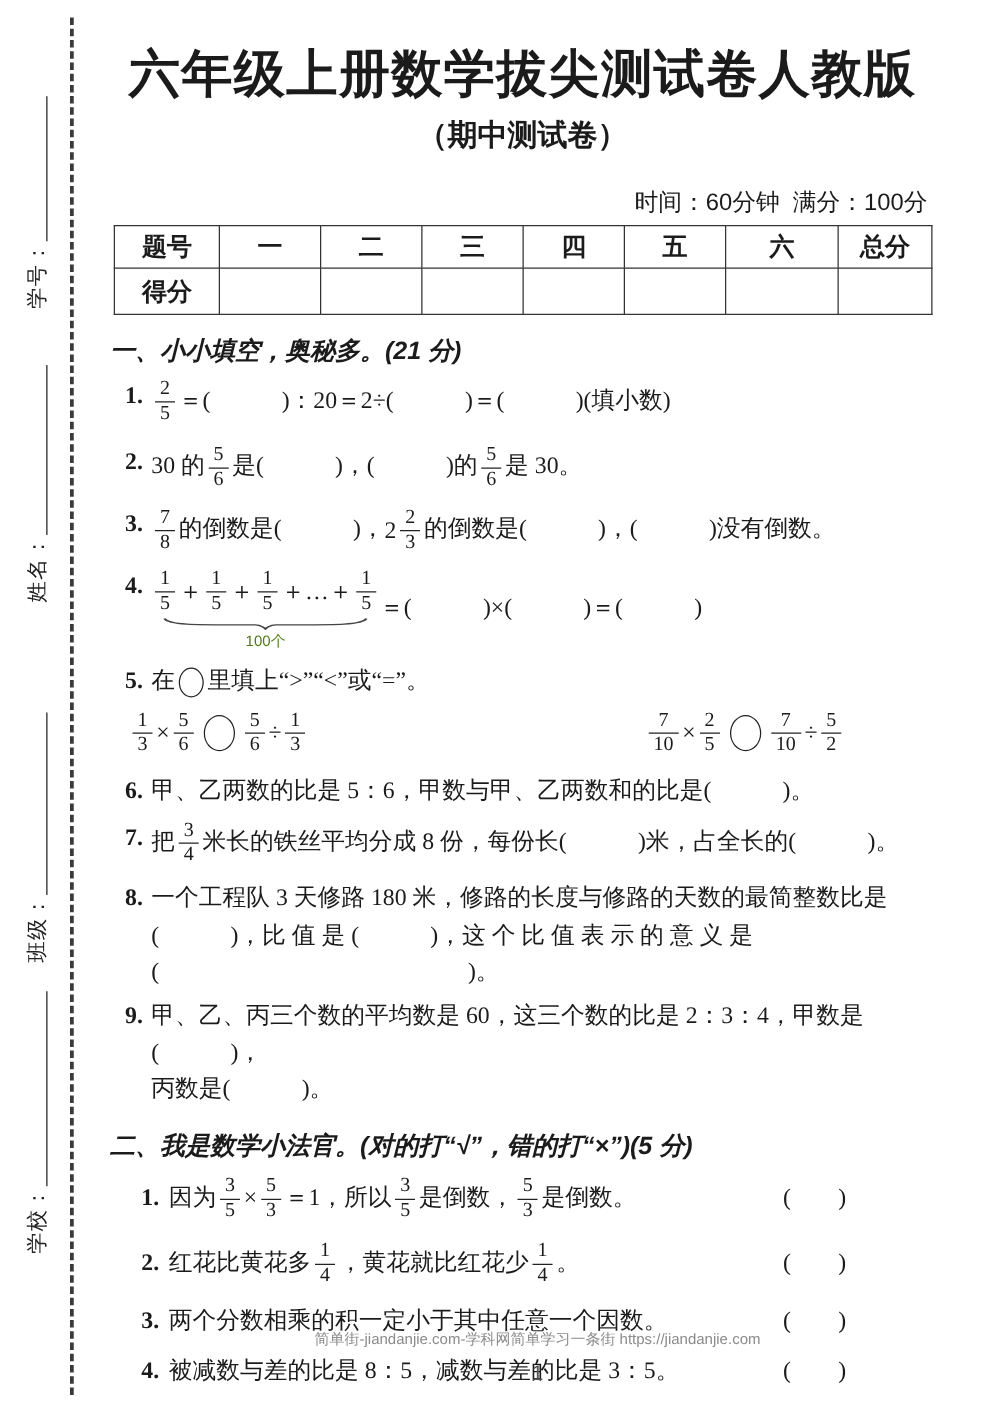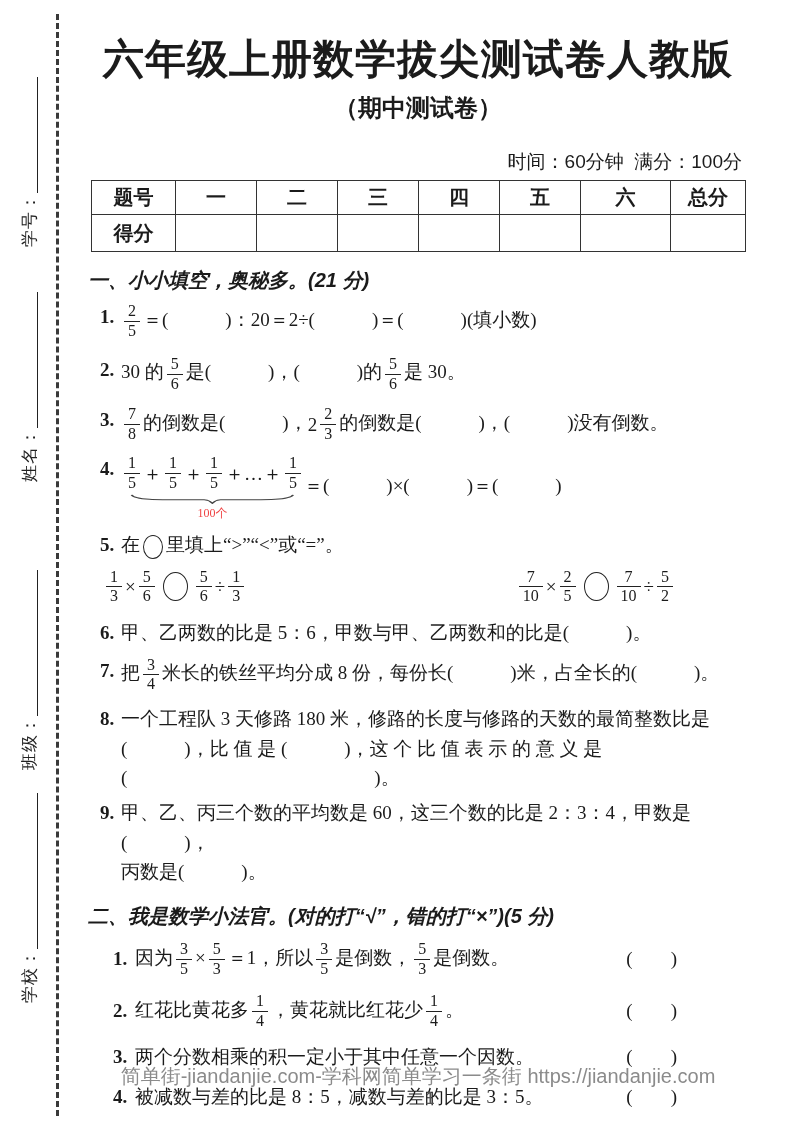--- a/index.html
+++ b/index.html
@@ -48,34 +48,34 @@
   .mixed{display:inline-flex;align-items:center;vertical-align:middle;}
   .mixed .whole{font-size:19px;margin-right:0px;}
 
   .circ{display:inline-block;width:23px;height:27px;border:1.6px solid #222;
         border-radius:50%;vertical-align:middle;margin:0 5px;}
   .circ.sm{width:18px;height:22px;margin:0 3px;}
 
   .ub{display:inline-flex;flex-direction:column;align-items:center;vertical-align:middle;}
   .ub-row{display:inline-flex;align-items:center;}
   .ub svg{width:90%;height:10px;margin-top:1px;display:block;}
-  .ub-label{font-size:12px;color:#ef4444;margin-top:0px;font-family:Liberation Serif, serif;}
+  .ub-label{font-size:12px;color:#4d7c0f;margin-top:0px;font-family:Liberation Sans, sans-serif;}
 
   .cmp-row{display:flex;align-items:center;margin-top:8px;padding-left:15px;font-size:19px;}
   .cmp-right{margin-left:auto;margin-right:72px;}
   .cmp{display:inline-flex;align-items:center;white-space:pre;}
 
   .tf{position:relative;display:flex;align-items:center;padding-left:47px;font-size:19px;
       line-height:1.5;}
   .tf .no{position:absolute;left:25px;font-weight:bold;}
   .tf .tf-text{flex:1;white-space:pre-wrap;display:inline-block;}
   .tf .tf-ans{margin-left:auto;margin-right:71px;white-space:pre;}
 
-  .footer{position:absolute;left:88px;top:1063px;width:660px;text-align:center;
-          color:#8b8b8b;font-size:20px;font-family:"Liberation Sans",sans-serif;}
+  .footer{position:absolute;left:100px;top:1063px;width:660px;text-align:center;
+          color:#8b8b8b;font-size:12px;font-family:"Liberation Sans",sans-serif;}
   .pageno{position:absolute;left:100px;top:1089px;width:660px;text-align:center;
           color:#555;font-size:17px;font-family:"Liberation Sans",sans-serif;}
 
   .mt10{margin-top:10px;} .mt12{margin-top:12px;} .mt14{margin-top:14px;}
   .mt16{margin-top:16px;} .mt6{margin-top:6px;} .mt8{margin-top:8px;}
 </style>
 </head>
 <body>
 
 <div class="page">

